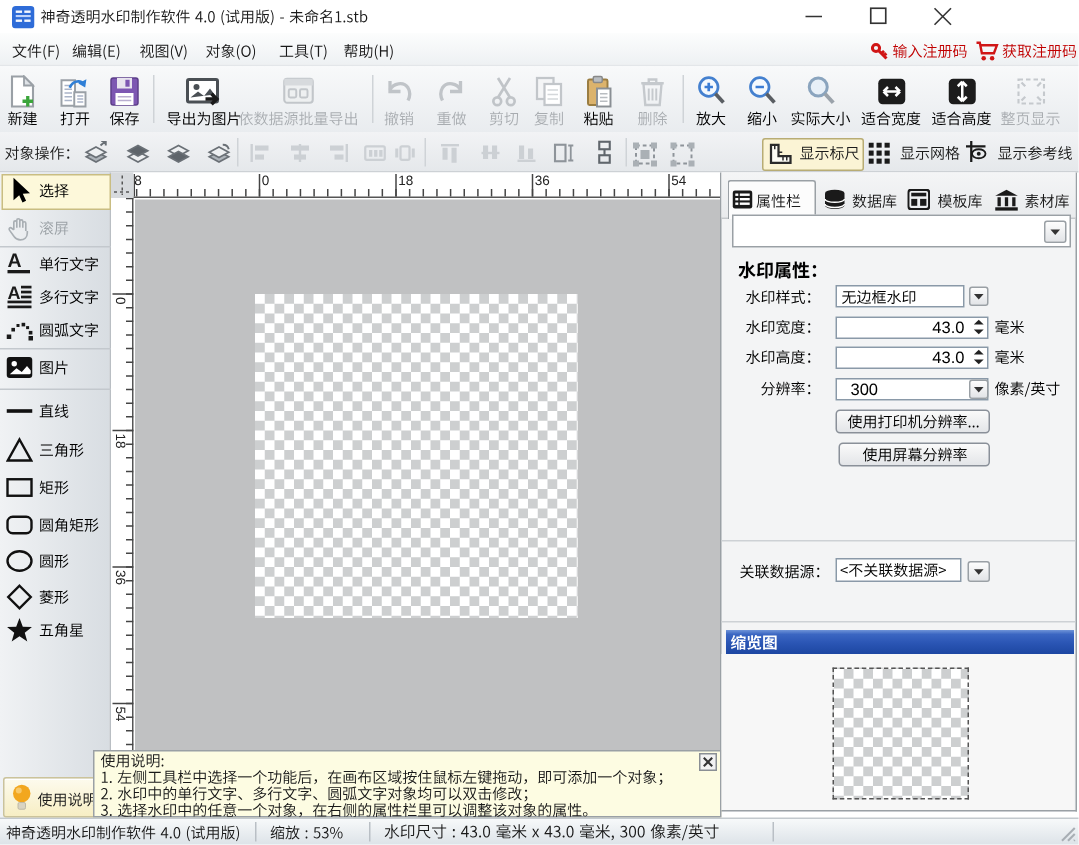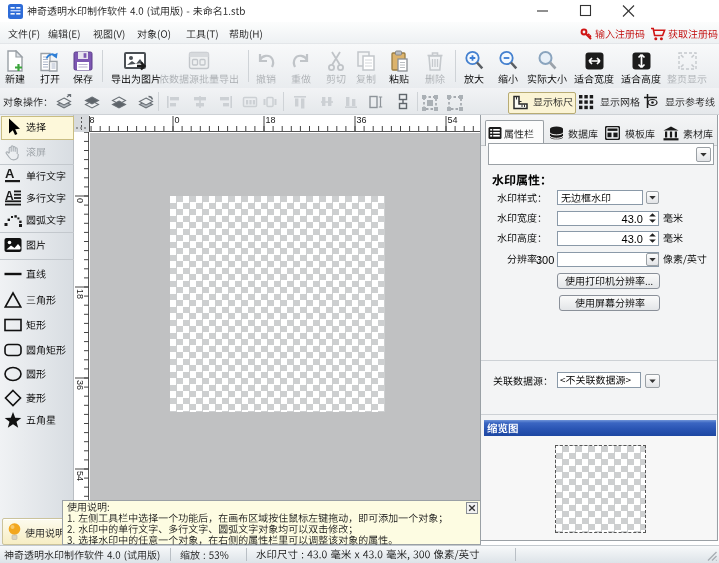--- a/index.html
+++ b/index.html
@@ -1064,21 +1064,21 @@
     </svg>
     <svg class="t" style="left:663px;top:212.5px;width:20px;height:10px;" viewBox="0 0 200 100" preserveAspectRatio="none" fill="#000">
       <use href="#gR185" x="0"></use>
       <use href="#gR186" x="100"></use>
     </svg>
     <svg class="t" style="left:663px;top:232.5px;width:20px;height:10px;" viewBox="0 0 200 100" preserveAspectRatio="none" fill="#000">
       <use href="#gR185" x="0"></use>
       <use href="#gR186" x="100"></use>
     </svg>
     <div class="abs" style="left:557px;top:251.5px;width:102px;height:15px;background:#fff;border:1px solid #8a99a8"></div>
-    <div class="lat" style="left:536px;top:253.5px;font-size:11px;color:#000">300</div>
+    <div class="lat" style="left:567px;top:253.5px;font-size:11px;color:#000">300</div>
     <div class="abs" style="left:646px;top:252.5px;width:13px;height:13px;background:linear-gradient(#fdfdfd,#e2e4e7);border:1px solid #9aa0a5;border-radius:2px"></div>
 <svg class="abs" style="left:646px;top:252.5px" width="13" height="13">
       <path d="M3.3 5.0 h6.4 l-3.2 3.6 z" fill="#333"></path>
     </svg>
     <svg class="t" style="left:663px;top:253.5px;width:43.9px;height:10px;" viewBox="0 0 439.2 100" preserveAspectRatio="none" fill="#000">
       <use href="#gR187" x="0"></use>
       <use href="#gR170" x="100"></use>
       <use href="#gR188" x="200"></use>
       <use href="#gR189" x="239.2"></use>
       <use href="#gR190" x="339.2"></use>

